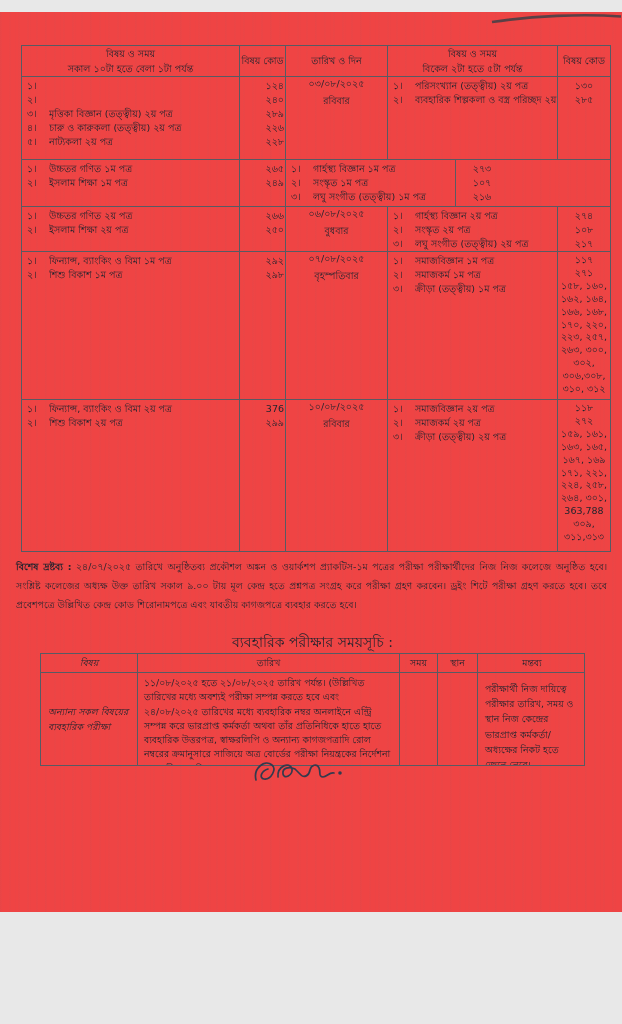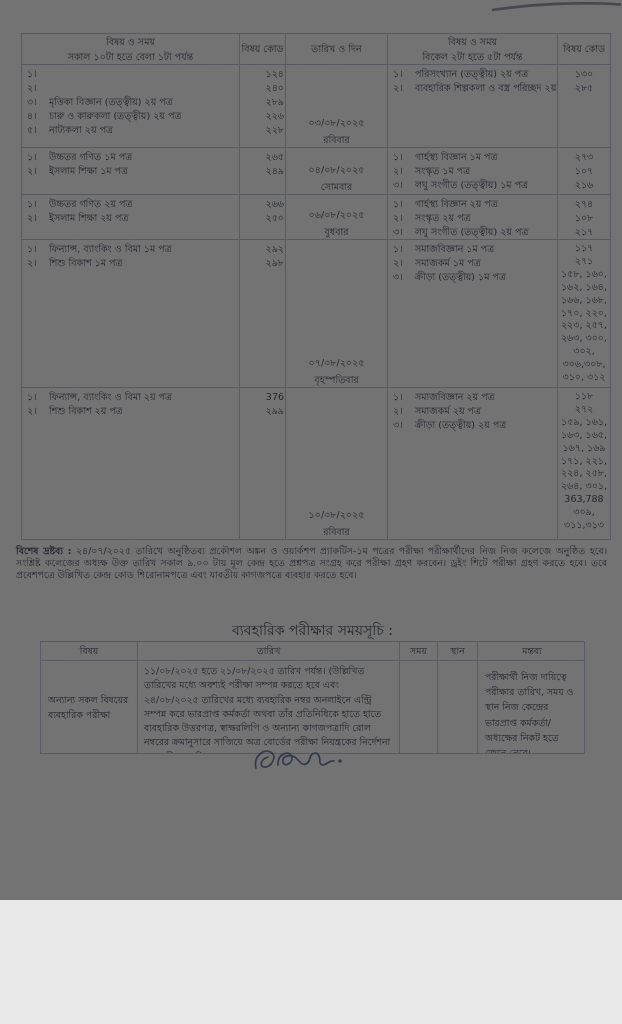--- a/index.html
+++ b/index.html
@@ -1,18 +1,18 @@
 <!DOCTYPE html>
 <html><head>
 <meta charset="utf-8">
 <style>
   html,body{margin:0;padding:0;background:#e8e8e8;}
   .page{
-    position:relative;width:622px;height:900px;margin:0 auto;
-    background:#737373;overflow:hidden;
+    position:relative;width:622px;height:900px;margin:12px auto;
+    background:#ef4444;overflow:hidden;
     font-family:"DejaVu Sans",sans-serif;color:#23242e;
   }
   .page::before{ 
     content:"";position:absolute;inset:0;pointer-events:none;
     background:
       repeating-linear-gradient(90deg, rgba(110,110,125,0.028) 0 2px, rgba(0,0,0,0) 2px 9px),
       repeating-linear-gradient(90deg, rgba(90,90,105,0.018) 0 1px, rgba(0,0,0,0) 1px 15px);
   }
   .corner-mark{position:absolute;top:0;right:0;width:132px;height:14px;}
 
@@ -21,54 +21,54 @@
     position:absolute;left:21px;top:33px;width:590px;
     border:1px solid #585a63;box-sizing:border-box;
     font-size:9.5px;line-height:14px;
   }
   .mrow{display:flex;border-bottom:1px solid #585a63;}
   .mrow:last-child{border-bottom:none;}
   .mcell{box-sizing:border-box;border-right:1px solid #585a63;overflow:hidden;}
   .mcell:last-child{border-right:none;}
   .c-sub {flex:0 0 218px;width:218px;padding:2px 0;}
   .c-code{flex:0 0 46px; width:46px; text-align:right;padding:2px 1px;}
-  .c-date{flex:0 0 102px;width:102px;display:flex;flex-direction:column;align-items:center;justify-content:flex-end;gap:3px;text-align:center;}
+  .c-date{flex:0 0 102px;width:102px;display:flex;flex-direction:column;align-items:center;justify-content:flex-start;gap:3px;text-align:center;}
   .c-sub2{flex:0 0 170px;width:170px;padding:2px 0;}
   .c-code2{flex:0 0 52px;width:52px;text-align:center;padding:2px 1px;}
   .hdr{height:30px;}
   .hdr .mcell{display:flex;flex-direction:column;align-items:center;justify-content:center;gap:1px;text-align:center;padding:1px;}
   .g0{height:82px;} .g1{height:46px;} .g2{height:44px;} .g3{height:147px;} .g4{height:151px;}
   .item{display:flex;white-space:nowrap;}
   .sl{flex:0 0 22px;padding-left:5px;}
   .nm{flex:1;overflow:hidden;}
   .cl{line-height:14px;}
   .tight .cl{line-height:12.9px;}
 
   
   .note{
     position:absolute;left:16px;top:545px;width:591px;
-    font-size:9.4px;line-height:12px;text-align:justify;
+    font-size:9.4px;line-height:19px;text-align:justify;
   }
   .note b{font-weight:bold;}
 
   
   .p-heading{
     position:absolute;left:40px;top:619px;width:545px;
     text-align:center;font-size:14px;
   }
   .p-table{
     position:absolute;left:40px;top:641px;width:545px;
     border:1px solid #585a63;box-sizing:border-box;font-size:9.3px;
   }
   .prow{display:flex;}
   .prow.phdr{border-bottom:1px solid #585a63;height:18px;}
   .pcell{box-sizing:border-box;border-right:1px solid #585a63;overflow:hidden;}
   .pcell:last-child{border-right:none;}
   .phdr .pcell{display:flex;align-items:center;justify-content:center;text-align:center;}
-  .p1{flex:0 0 97px;width:97px;}
+  .p1{flex:0 0 97px;width:97px;font-style:italic;}
   .p2{flex:0 0 262px;width:262px;}
   .p3{flex:0 0 38px;width:38px;}
   .p4{flex:0 0 40px;width:40px;}
   .p5{flex:0 0 108px;width:108px;}
   .pbody{height:92px;}
   .pbody .p1{display:flex;align-items:center;padding:0 7px;line-height:15px;}
   .pbody .p2{padding:3px 6px;line-height:14.3px;text-align:left;}
   .pbody .p5{padding:8px 6px 0 7px;line-height:15.2px;}
 
   .signature{position:absolute;left:248px;top:740px;width:104px;height:46px;}
@@ -153,24 +153,20 @@
             <span class="nm">উচ্চতর গণিত ১ম পত্র</span>
           </div>
         <div class="item">
             <span class="sl">২।</span>
             <span class="nm">ইসলাম শিক্ষা ১ম পত্র</span>
           </div>
       </div>
       <div class="mcell c-code">
         <div class="cl">২৬৫</div>
         <div class="cl">২৪৯</div>
-      </div>
-      <div class="mcell c-date">
-        <div>০৪/০৮/২০২৫</div>
-        <div>সোমবার</div>
       </div>
       <div class="mcell c-sub2">
         <div class="item">
             <span class="sl">১।</span>
             <span class="nm">গার্হস্থ্য বিজ্ঞান ১ম পত্র</span>
           </div>
         <div class="item">
             <span class="sl">২।</span>
             <span class="nm">সংস্কৃত ১ম পত্র</span>
           </div>

